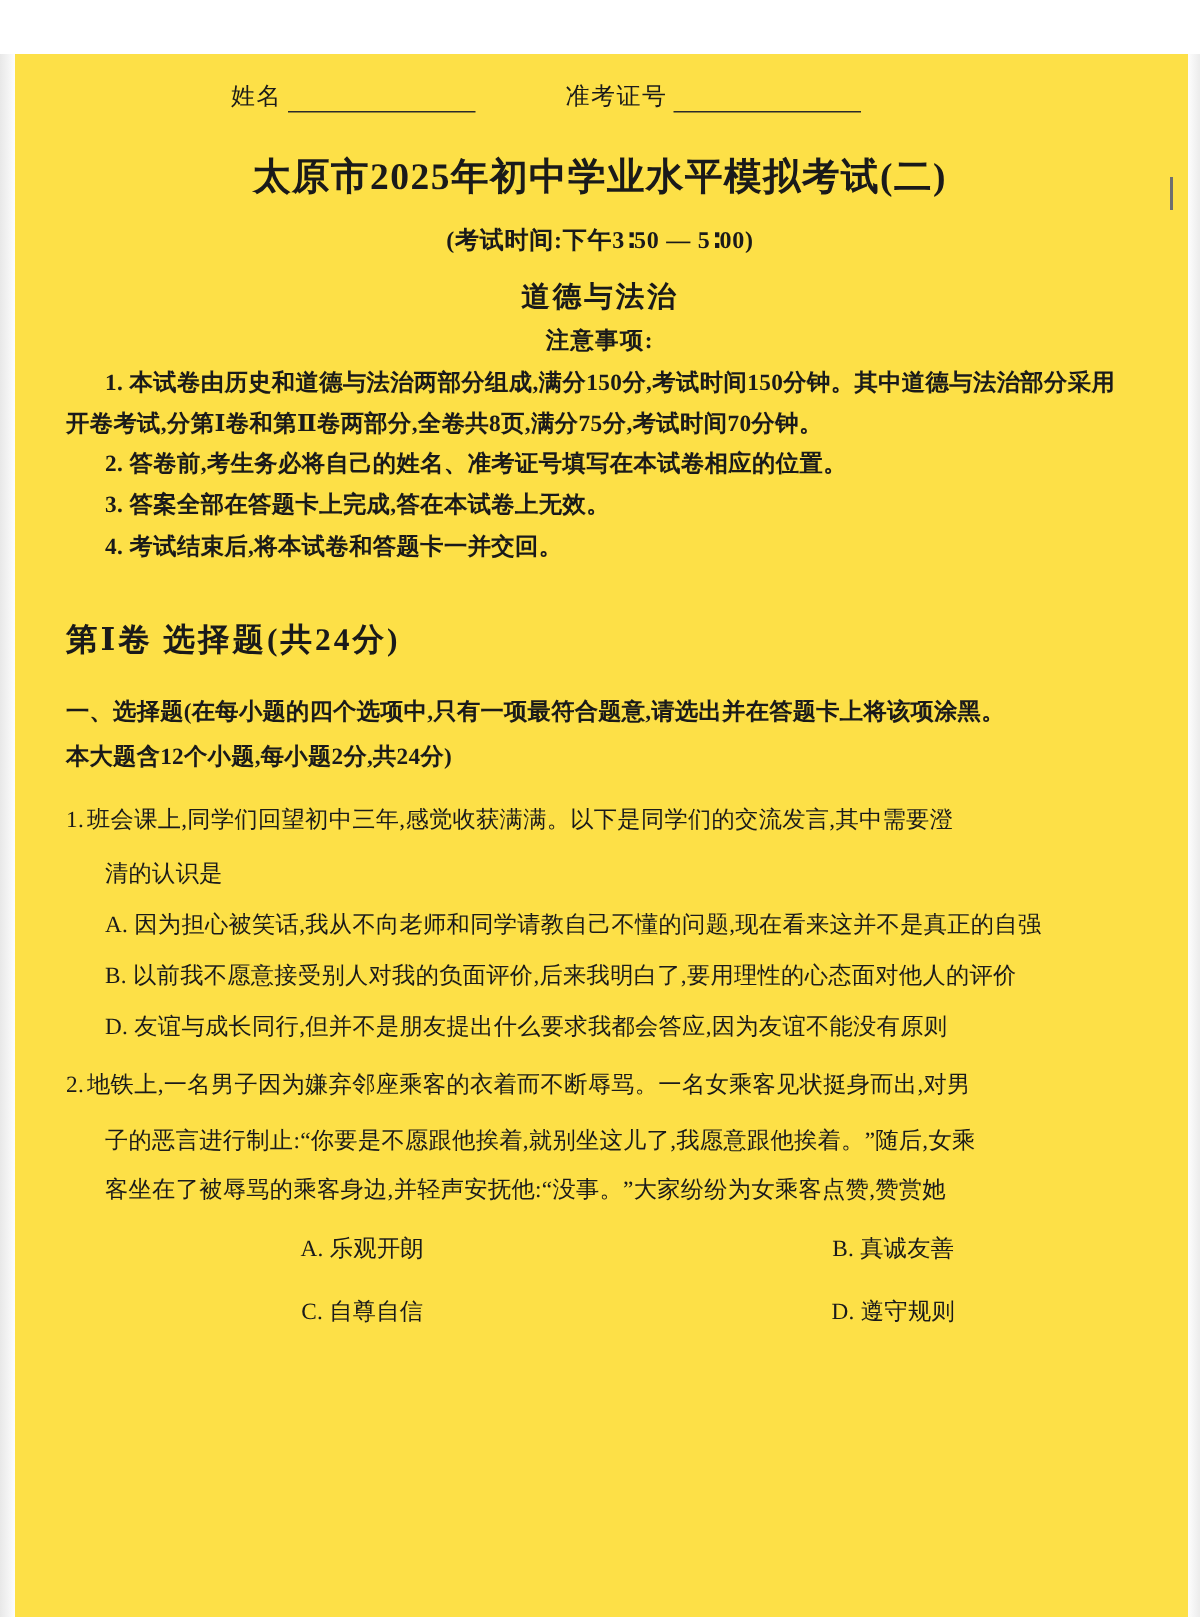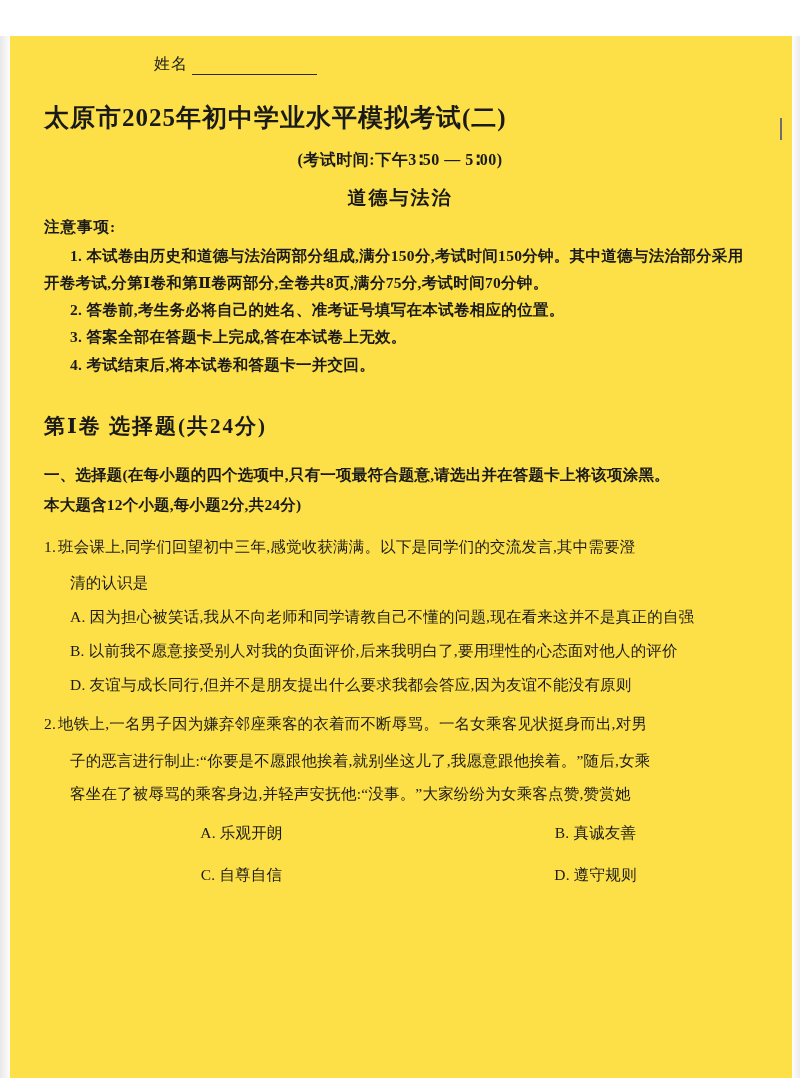--- a/index.html
+++ b/index.html
@@ -57,21 +57,21 @@
     gap: 4px;
   }
   .id-field .blank {
     display: inline-block;
     width: 125px;
     border-bottom: 1.4px solid #2a2a2a;
     height: 15px;
   }
 
   .title-main {
-    text-align: left;
+    text-align: center;
     font-size: 25px;
     font-weight: bold;
     letter-spacing: 1px;
     margin: 8px 0 16px 0;
     font-family: "Liberation Serif", "DejaVu Serif", serif;
   }
   .title-sub {
     text-align: center;
     font-size: 30px;
     font-weight: bold;
@@ -91,20 +91,21 @@
     font-weight: bold;
     letter-spacing: 2px;
     margin-bottom: 6px;
   }
 
   .notice-head {
     font-size: 15.5px;
     font-weight: bold;
     letter-spacing: 1px;
     margin: 2px 0 4px 0;
+    text-align: center;
   }
   .notice-item {
     font-size: 15.5px;
     line-height: 1.75;
     text-indent: 26px;
     letter-spacing: 0.3px;
     font-weight: bold;
   }
 
   .section-head {
@@ -183,20 +184,24 @@
 
 <div class="page">
 
   <div class="tick"></div>
 
   <div class="id-line">
     <div class="id-field">
       <span>姓名</span>
       <span class="blank"></span>
     </div>
+    <div class="id-field">
+      <span>准考证号</span>
+      <span class="blank"></span>
+    </div>
   </div>
 
   <div class="title-main">太原市2025年初中学业水平模拟考试(二)</div>
   <div class="exam-time">(考试时间:下午3∶50 — 5∶00)</div>
   <div class="subject">道德与法治</div>
 
   <div class="notice-head">注意事项:</div>
   <div class="notice-item">1. 本试卷由历史和道德与法治两部分组成,满分150分,考试时间150分钟。其中道德与法治部分采用开卷考试,分第Ⅰ卷和第Ⅱ卷两部分,全卷共8页,满分75分,考试时间70分钟。</div>
   <div class="notice-item">2. 答卷前,考生务必将自己的姓名、准考证号填写在本试卷相应的位置。</div>
   <div class="notice-item">3. 答案全部在答题卡上完成,答在本试卷上无效。</div>

